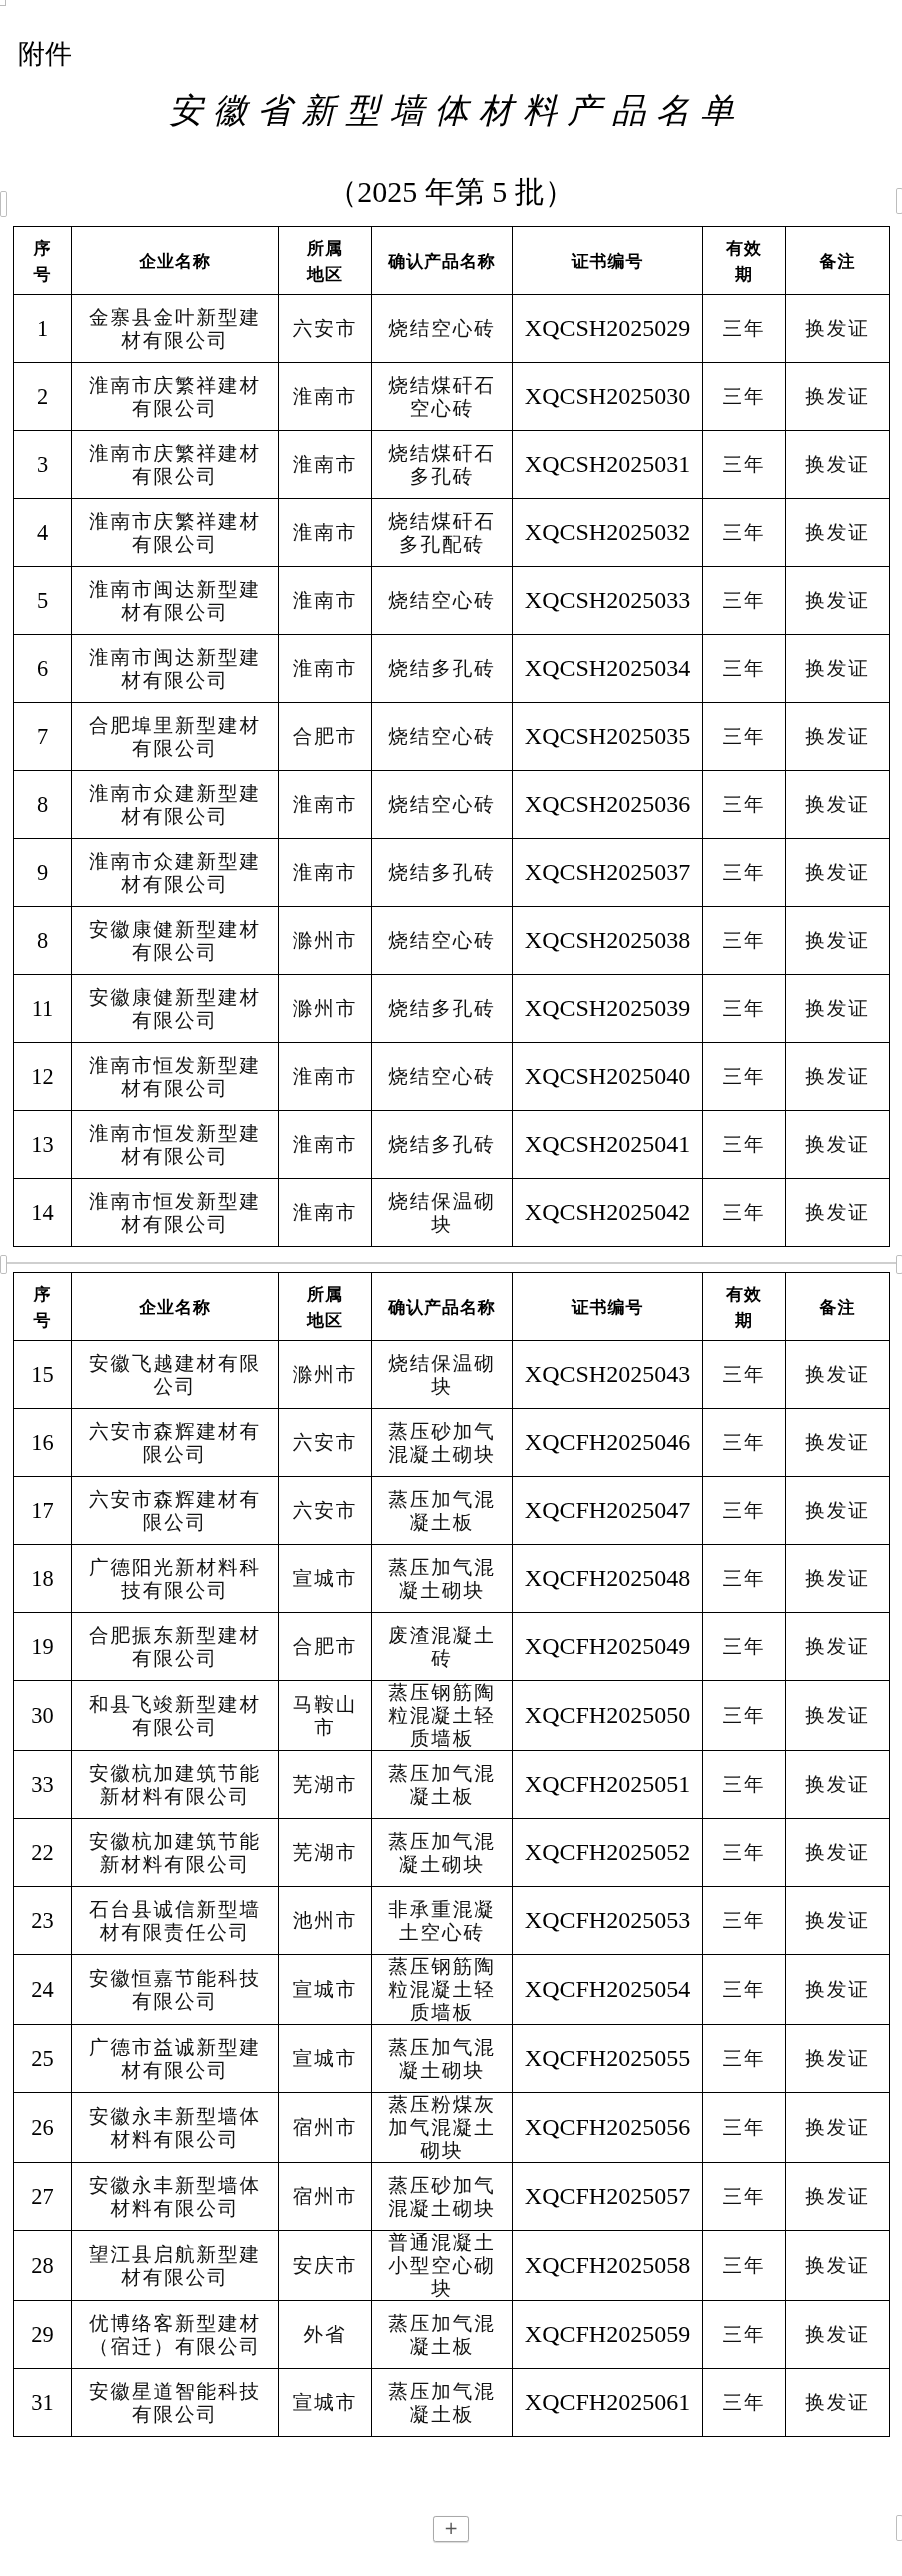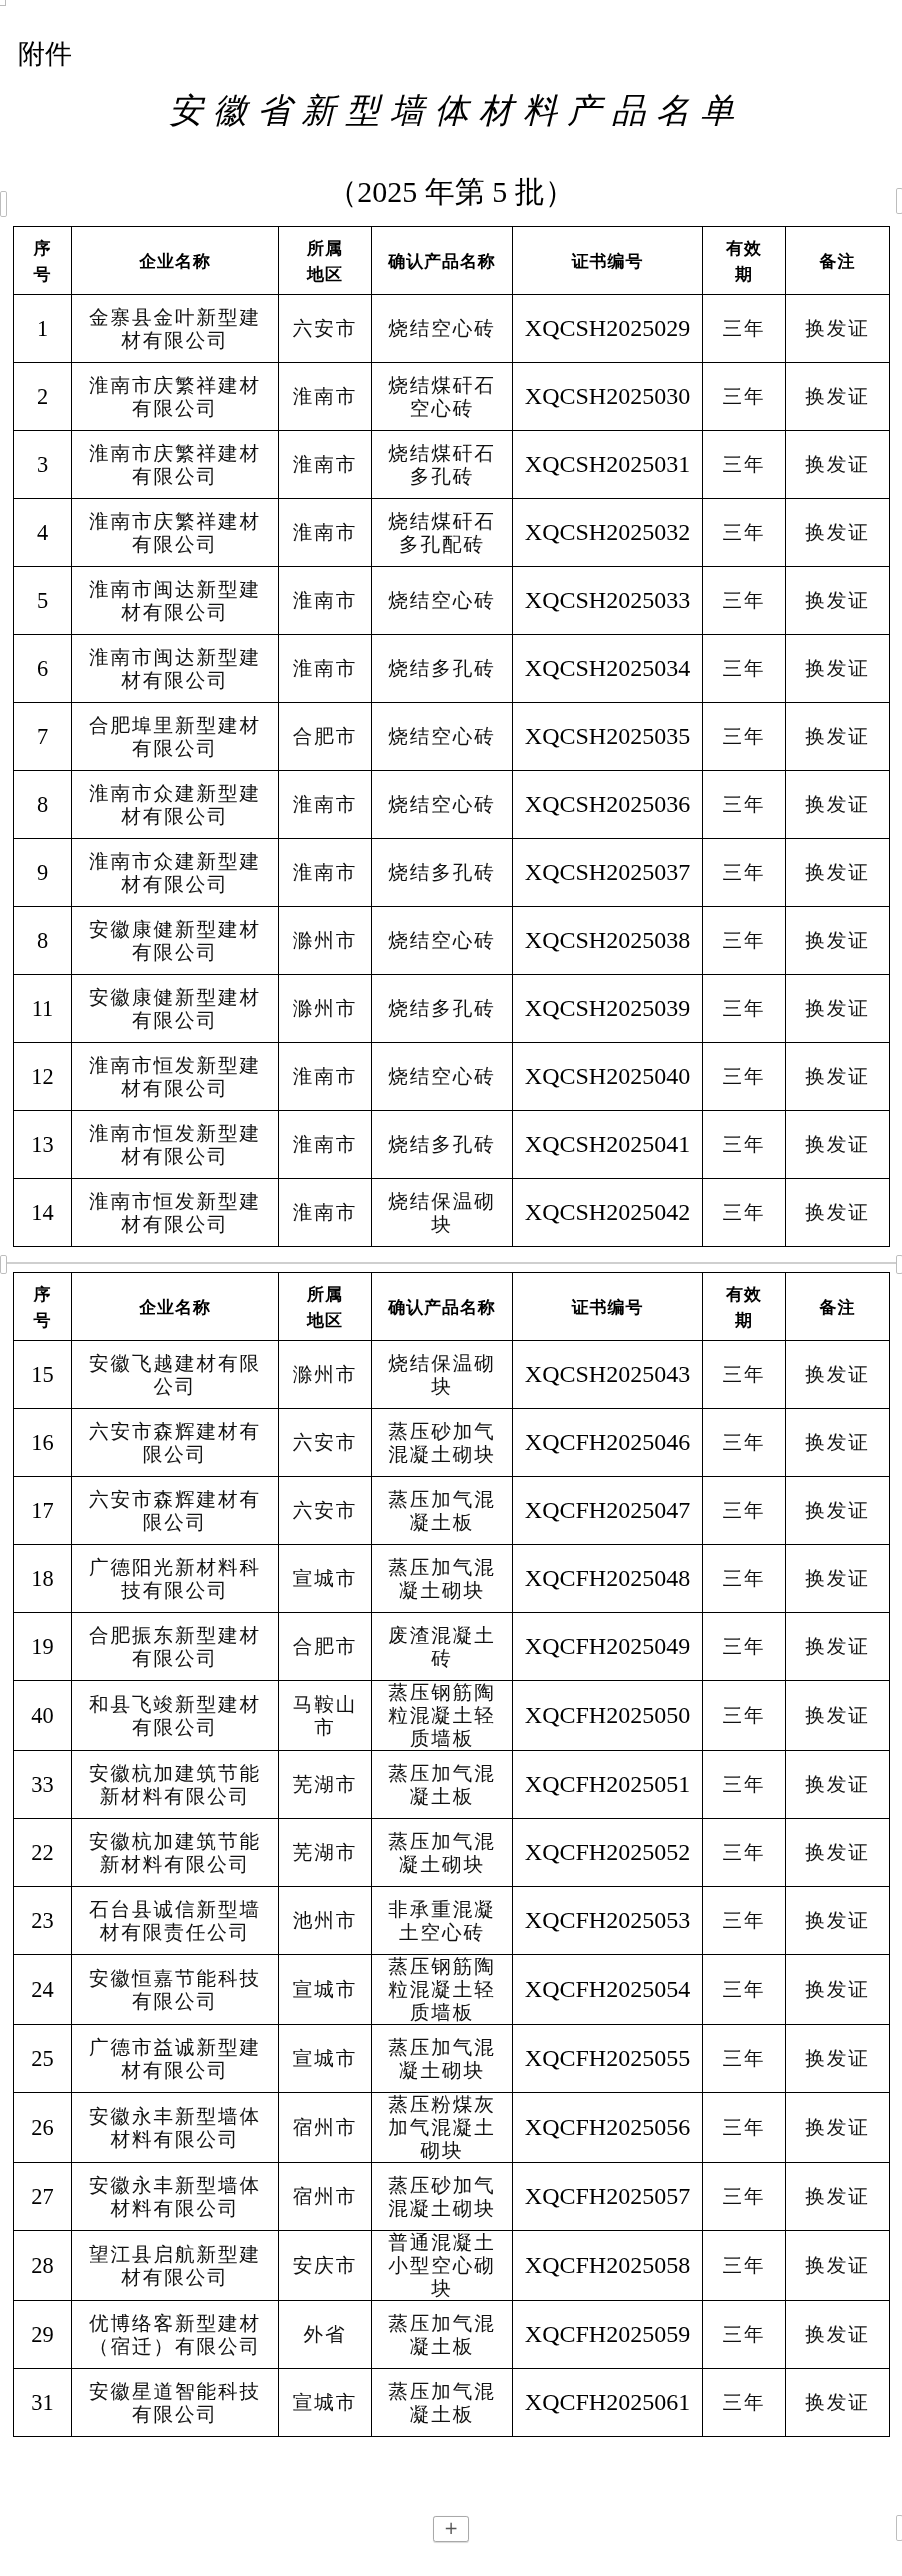--- a/index.html
+++ b/index.html
@@ -331,21 +331,21 @@
       <tr>
         <td class="num">19</td>
         <td class="name">合肥振东新型建材有限公司</td>
         <td class="region">合肥市</td>
         <td class="prod">废渣混凝土砖</td>
         <td class="code">XQCFH2025049</td>
         <td class="valid">三年</td>
         <td class="note">换发证</td>
       </tr>
       <tr>
-        <td class="num">40</td>
+        <td class="num">30</td>
         <td class="name">和县飞竣新型建材有限公司</td>
         <td class="region">马鞍山市</td>
         <td class="prod">蒸压钢筋陶粒混凝土轻质墙板</td>
         <td class="code">XQCFH2025050</td>
         <td class="valid">三年</td>
         <td class="note">换发证</td>
       </tr>
       <tr>
         <td class="num">33</td>
         <td class="name">安徽杭加建筑节能新材料有限公司</td>

